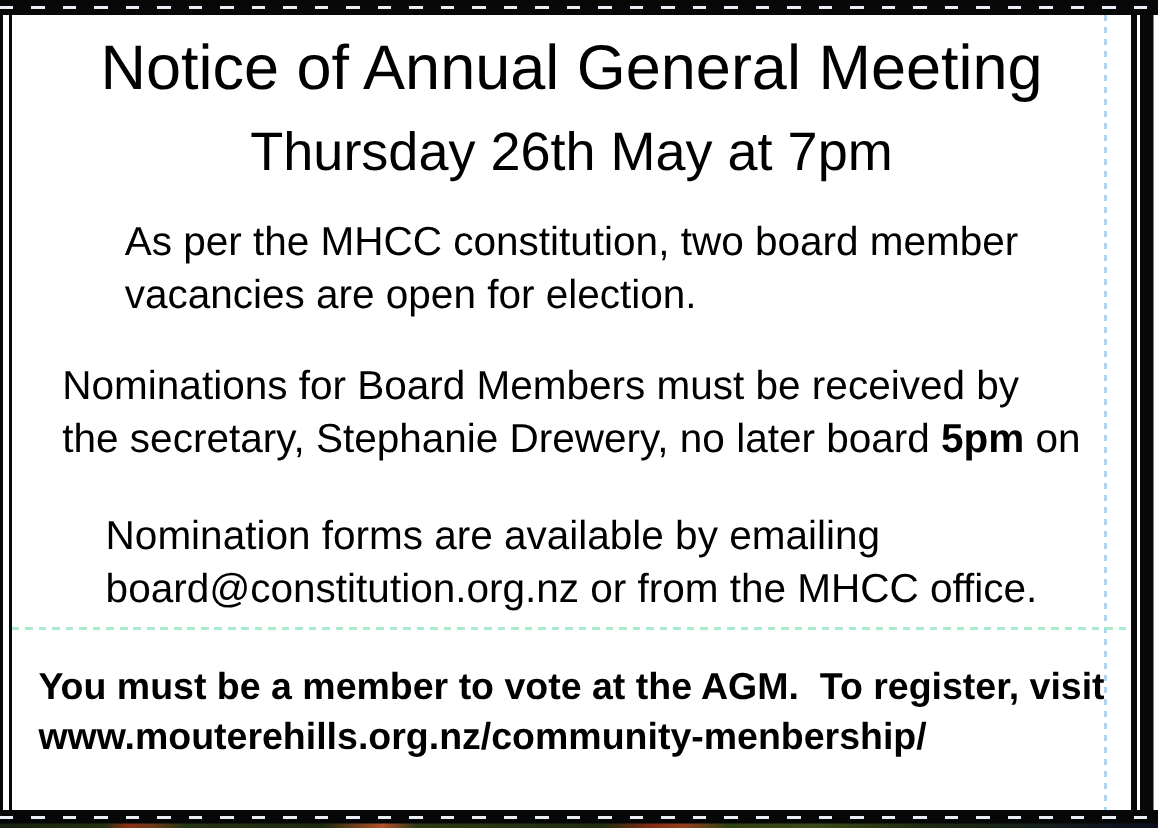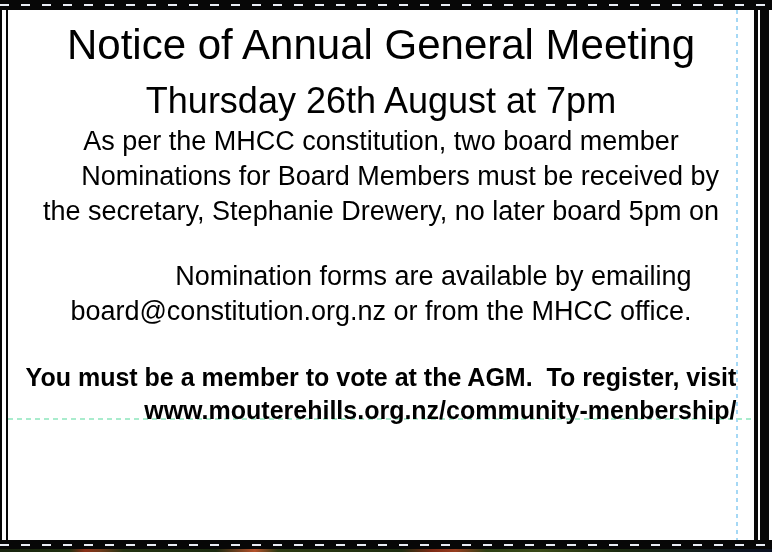--- a/index.html
+++ b/index.html
@@ -51,57 +51,58 @@
     position: absolute; left: 8px; width: 746px; top: 418px; height: 2px;
     background: repeating-linear-gradient(90deg,
       #a9eccd 0 5px, transparent 5px 9px);
     z-index: 1;
   }
 
   
   .content {
     position: absolute; left: 8px; top: 10px; width: 746px; height: 410px;
     display: flex; flex-direction: column; align-items: center;
-    text-align: right; z-index: 2;
+    text-align: left; z-index: 2;
   }
   .line { white-space: pre; }
   .title {
     margin-top: 10px; font-size: 42px; line-height: 50px;
     font-weight: 500; letter-spacing: 0px;
   }
   .subtitle {
     margin-top: 8px; font-size: 36px; line-height: 46px; font-weight: 500;
   }
   .para { font-size: 27px; line-height: 35px; font-weight: 400; }
-  .p-vacancies   { }
-  .p-nominations { }
+  .p-vacancies   { margin-top: 20px; }
+  .p-nominations { margin-top: 26px; }
   .p-forms       { margin-top: 30px; }
   .p-membership  { margin-top: 32px; font-size: 25px; line-height: 33px; font-weight: 700; }
-  .b { font-weight: 400; }
+  .b { font-weight: 700; }
 </style>
 </head>
 <body>
 
 <div class="page">
 
   <div class="vline left-outer"></div>
   <div class="vline left-inner"></div>
   <div class="vline right-inner"></div>
   <div class="vline right-outer"></div>
 
   <div class="v-guide"></div>
   <div class="h-guide"></div>
 
   <div class="content">
     <div class="title line">Notice of Annual General Meeting</div>
 
-    <div class="subtitle line">Thursday 26th August at 7pm</div>
+    <div class="subtitle line">Thursday 26th May at 7pm</div>
 
     <div class="para p-vacancies">
       <div class="line">As per the MHCC constitution, two board member</div>
+      <div class="line">vacancies are open for election.</div>
     </div>
 
     <div class="para p-nominations">
       <div class="line">Nominations for Board Members must be received by</div>
       <div class="line"><span>the secretary, Stephanie Drewery, no later board </span><span class="b">5pm</span><span> on</span></div>
     </div>
 
     <div class="para p-forms">
       <div class="line">Nomination forms are available by emailing</div>
       <div class="line">board@constitution.org.nz or from the MHCC office.</div>

